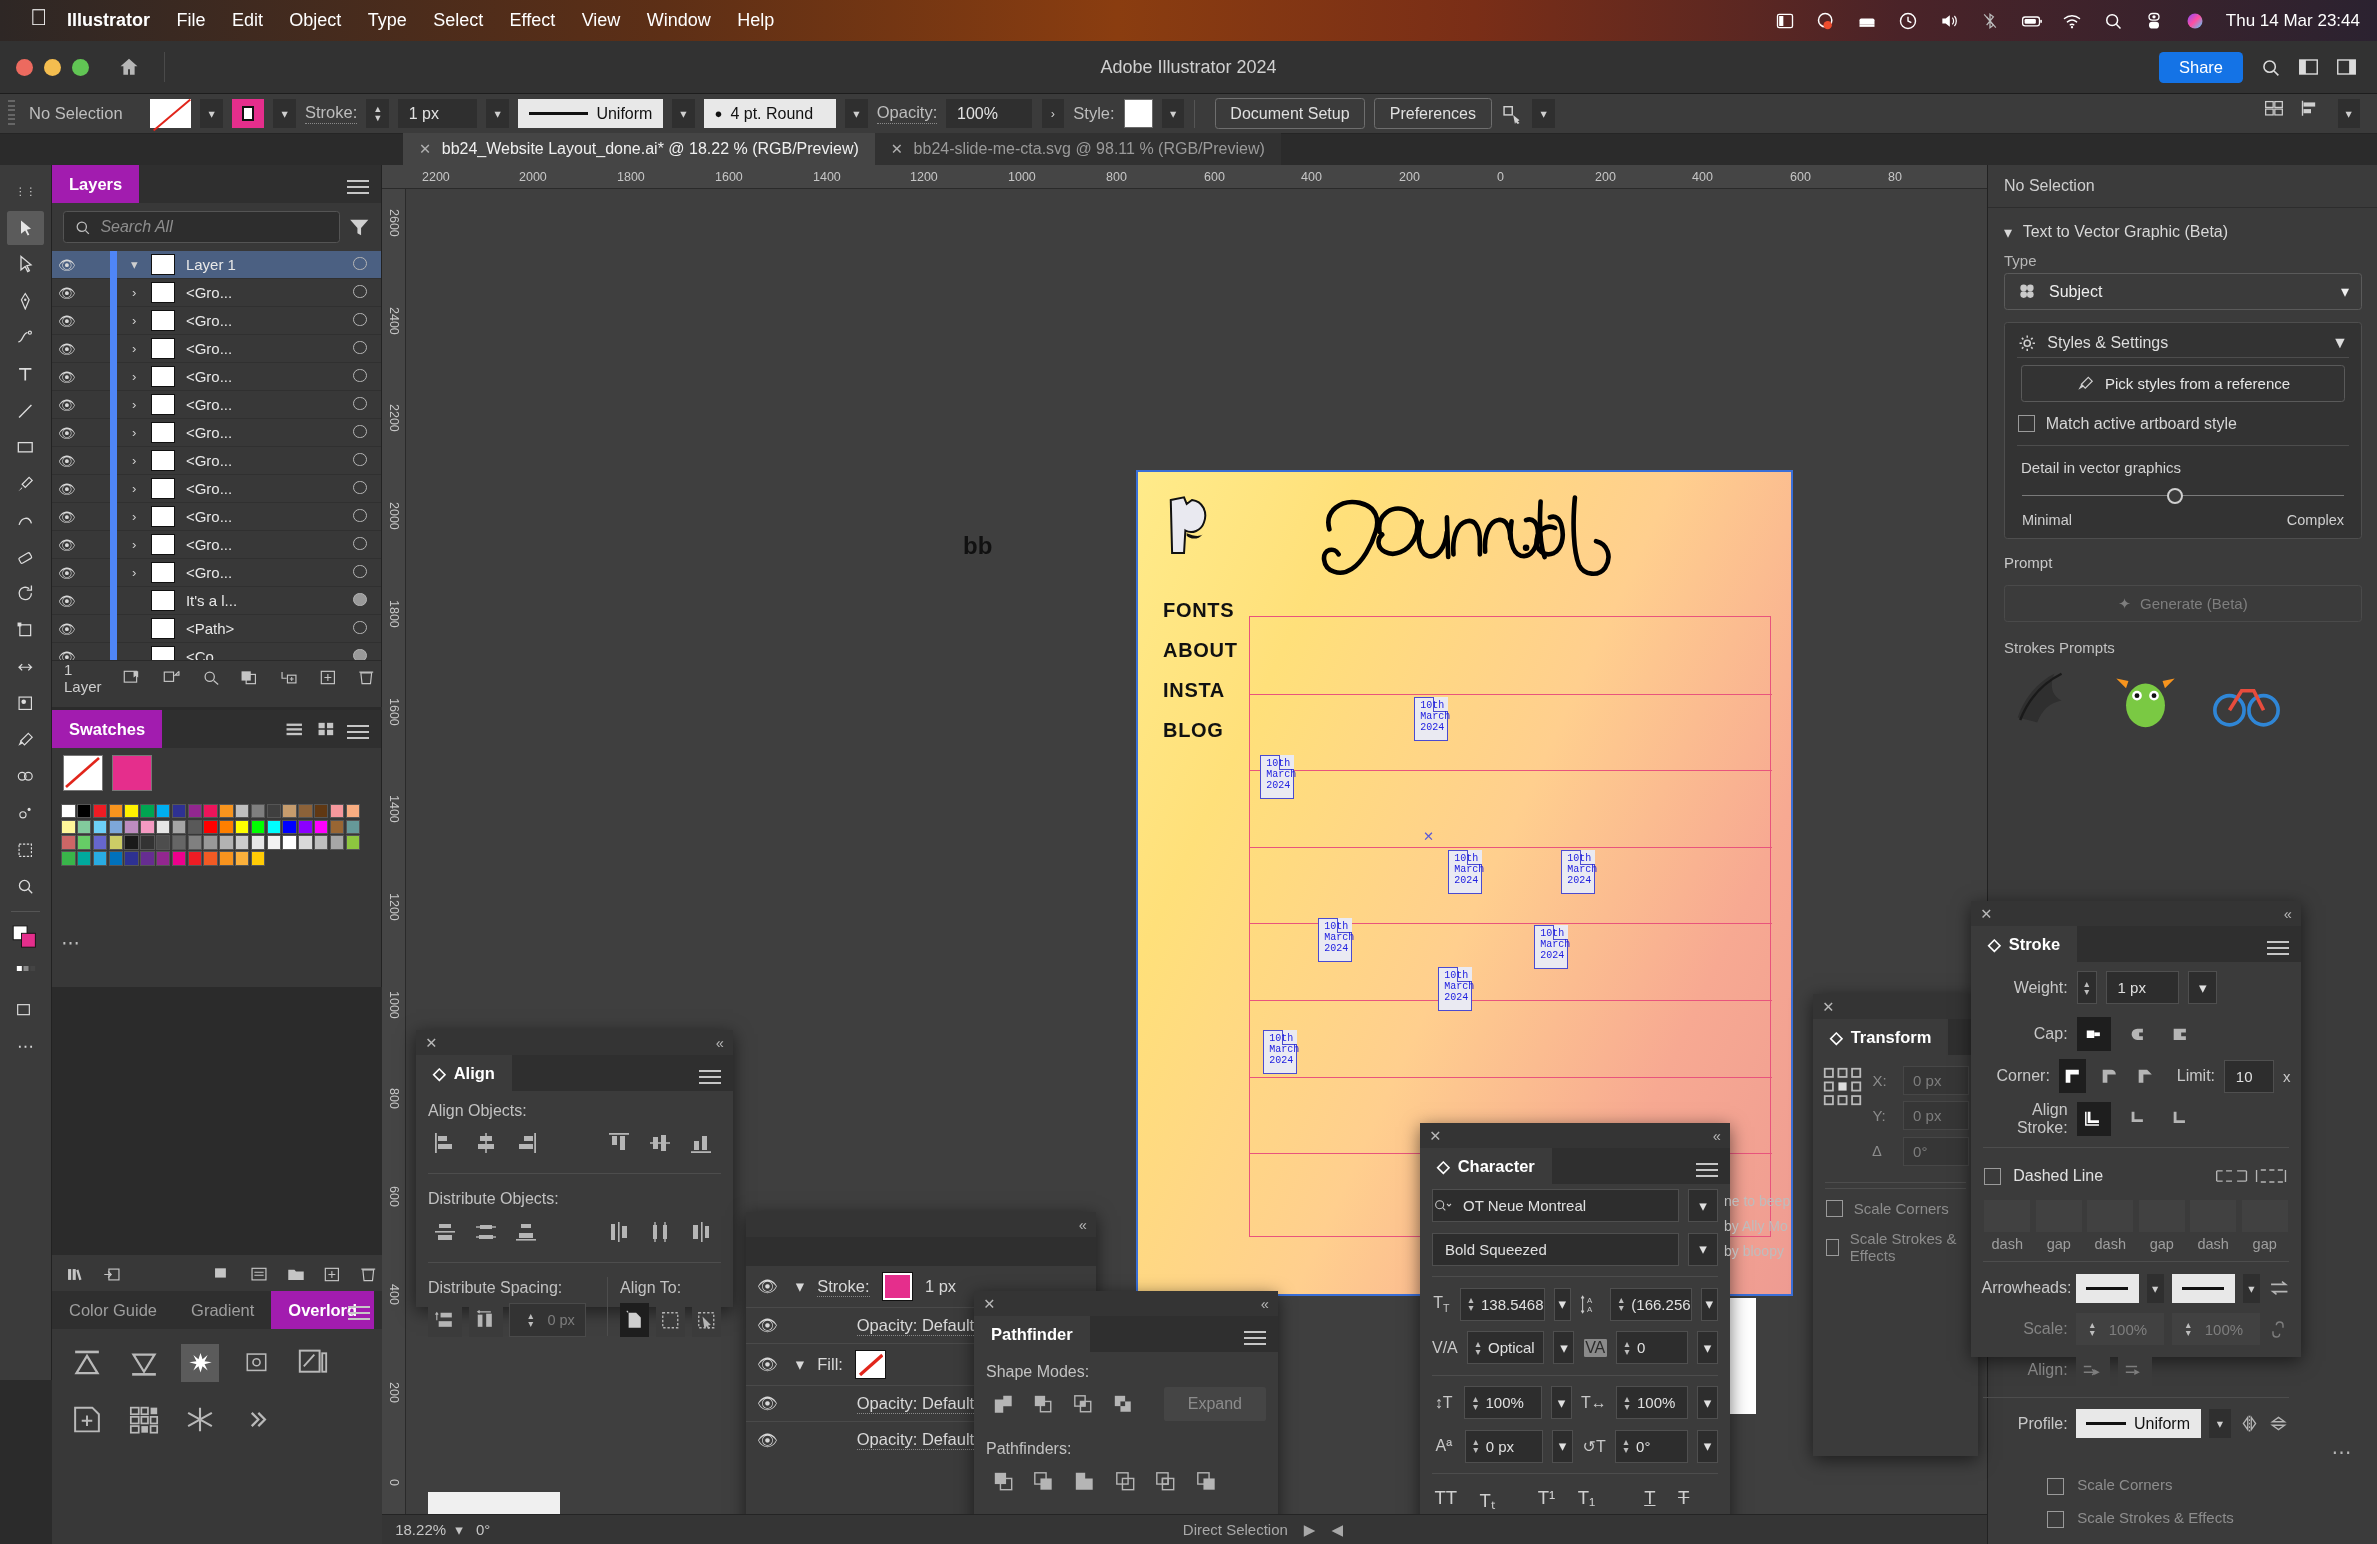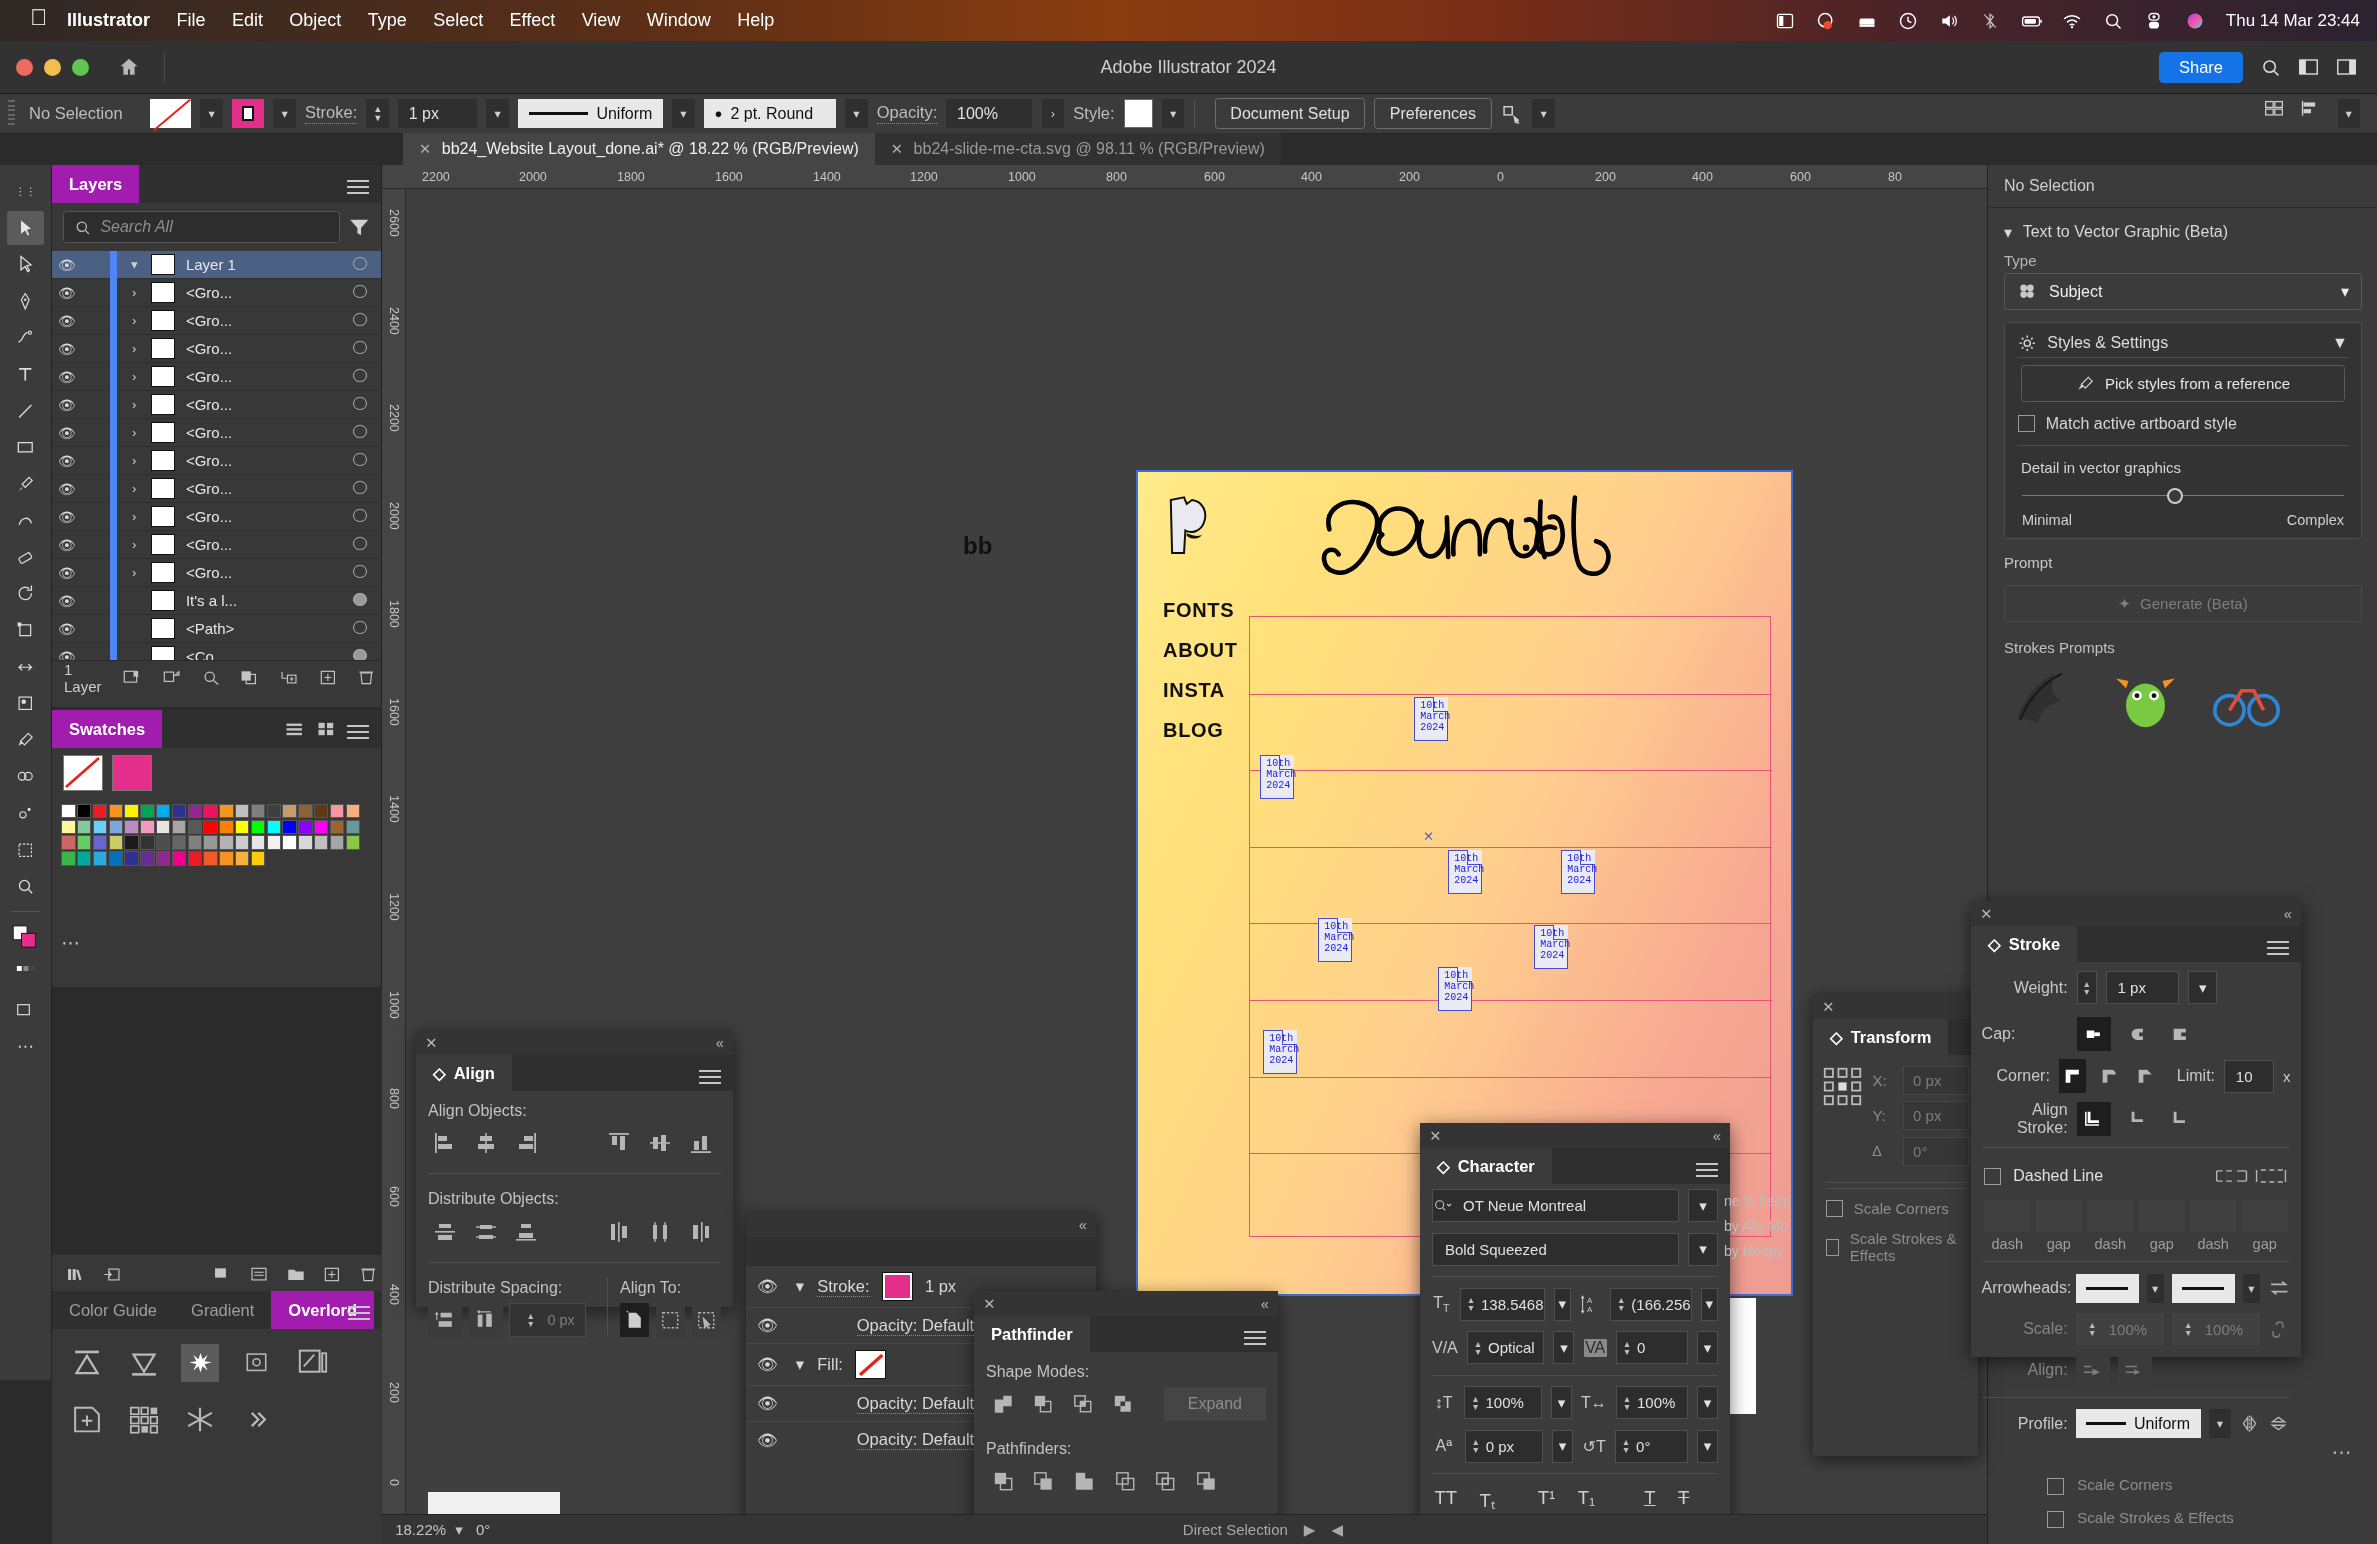--- a/index.html
+++ b/index.html
@@ -331,21 +331,21 @@
       </span>
     <span class="field" style="width:79px">1 px</span>
     <span class="chev">▾</span>
     <span class="field light" style="width:145px; justify-content:center">
       <i class="uniform-line"></i>
         <span>Uniform</span>
     </span>
     <span class="chev">▾</span>
     <span class="field light" style="width:132px">
       <span style="font-size:13.2px;margin-right:8px">●</span>
-        <span>2 pt. Round</span>
+        <span>4 pt. Round</span>
     </span>
     <span class="chev">▾</span>
     <span class="lbl dot-under">Opacity:</span>
     <span class="field" style="width:86px">100%</span>
     <span class="chev">›</span>
     <span class="lbl">Style:</span>
     <span class="swatch-box" style="width:29px"></span>
     <span class="chev">▾</span>
     <span style="width:12px;border-left:0.7px solid #555;height:28px;"></span>
     <span class="btn-dark">Document Setup</span>
@@ -1719,21 +1719,21 @@
       <span class="ch-field" style="width:20px">
         <span class="ch-spin">
             <b>▲</b>
             <b>▼</b>
           </span>
         </span>
       <span class="ch-field" style="width:73px;padding-left:10.6px">1 px</span>
       <span class="ch-field" style="width:29px;justify-content:center">▾</span>
     </div>
     <div style="display:flex;align-items:center;gap:9.2px;padding:4px 10.6px">
-      <span style="width:86px;text-align:left;font-size:16px;color:#c8c8c8">Cap:</span>
+      <span style="width:86px;text-align:right;font-size:16px;color:#c8c8c8">Cap:</span>
       <span class="ibtn on">
         <svg width="22.5" height="22.5" viewBox="0 0 24 24">
             <path d="M4 8h8v8H4z" fill="#fff"></path>
             <path d="M12 10h6v4h-6z" fill="#fff"></path>
           </svg>
         </span>
       <span class="ibtn">
         <svg width="22.5" height="22.5" viewBox="0 0 24 24">
             <path d="M12 6a6 6 0 000 12h6v-4h-4v-4h4V6z" fill="#b5b5b5"></path>
           </svg>

